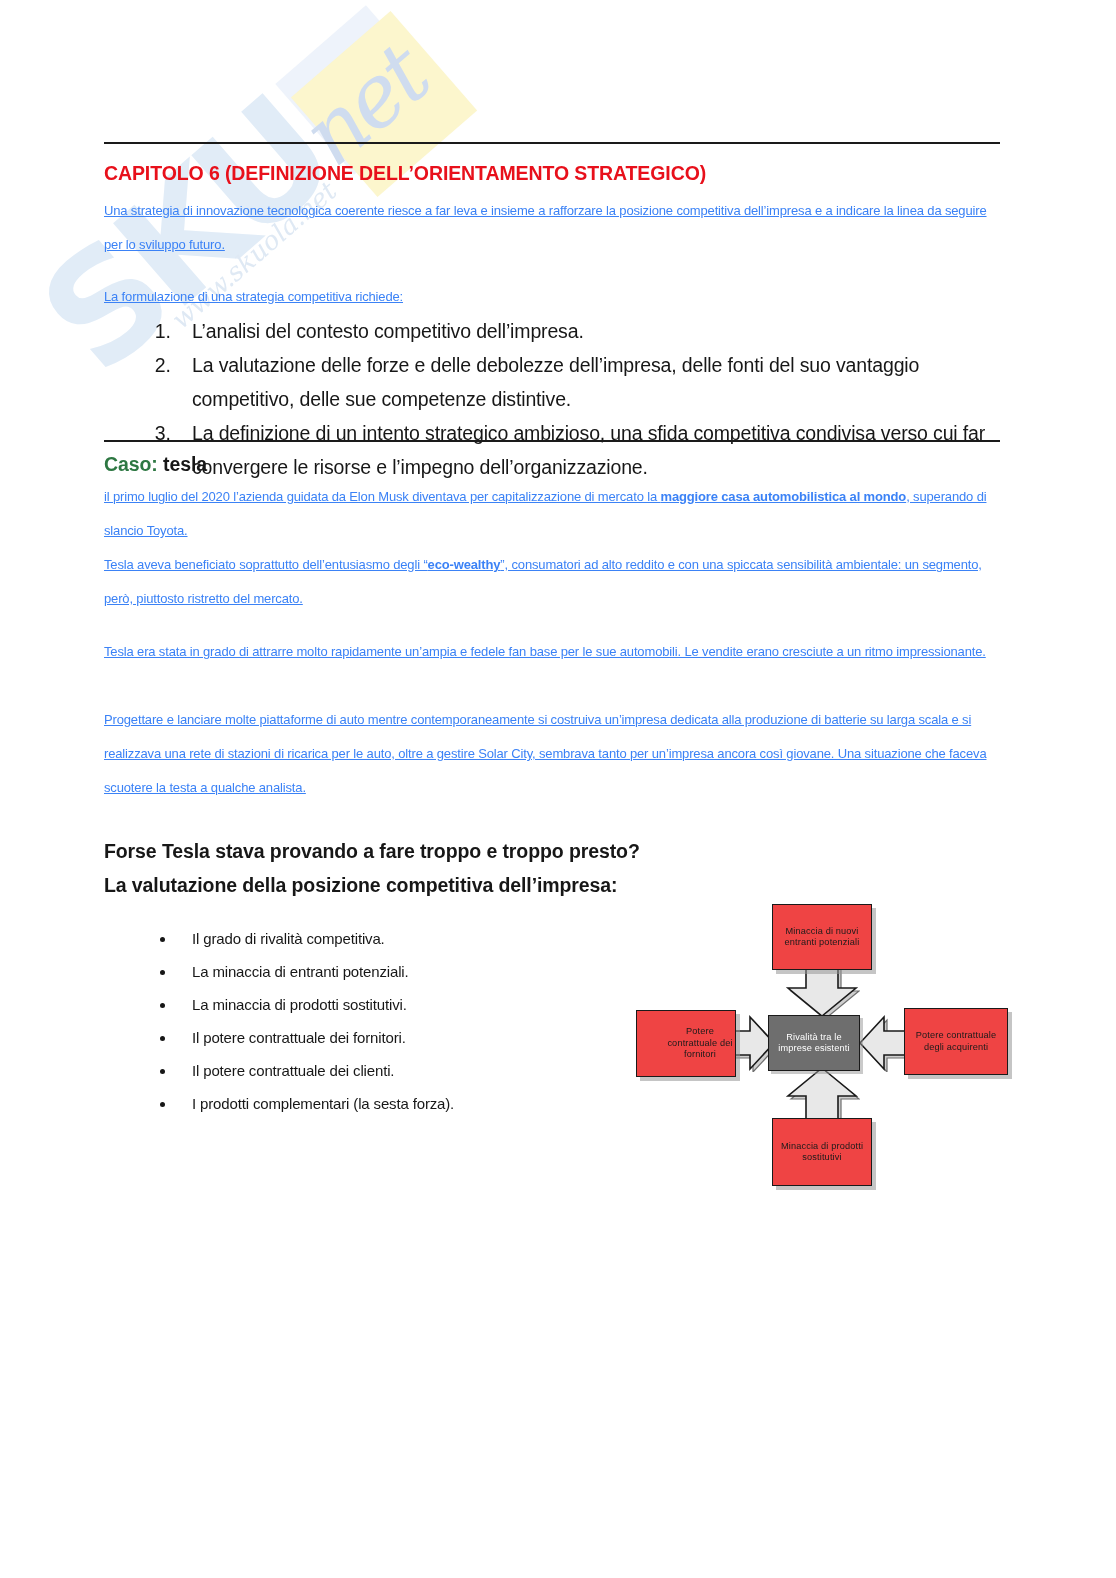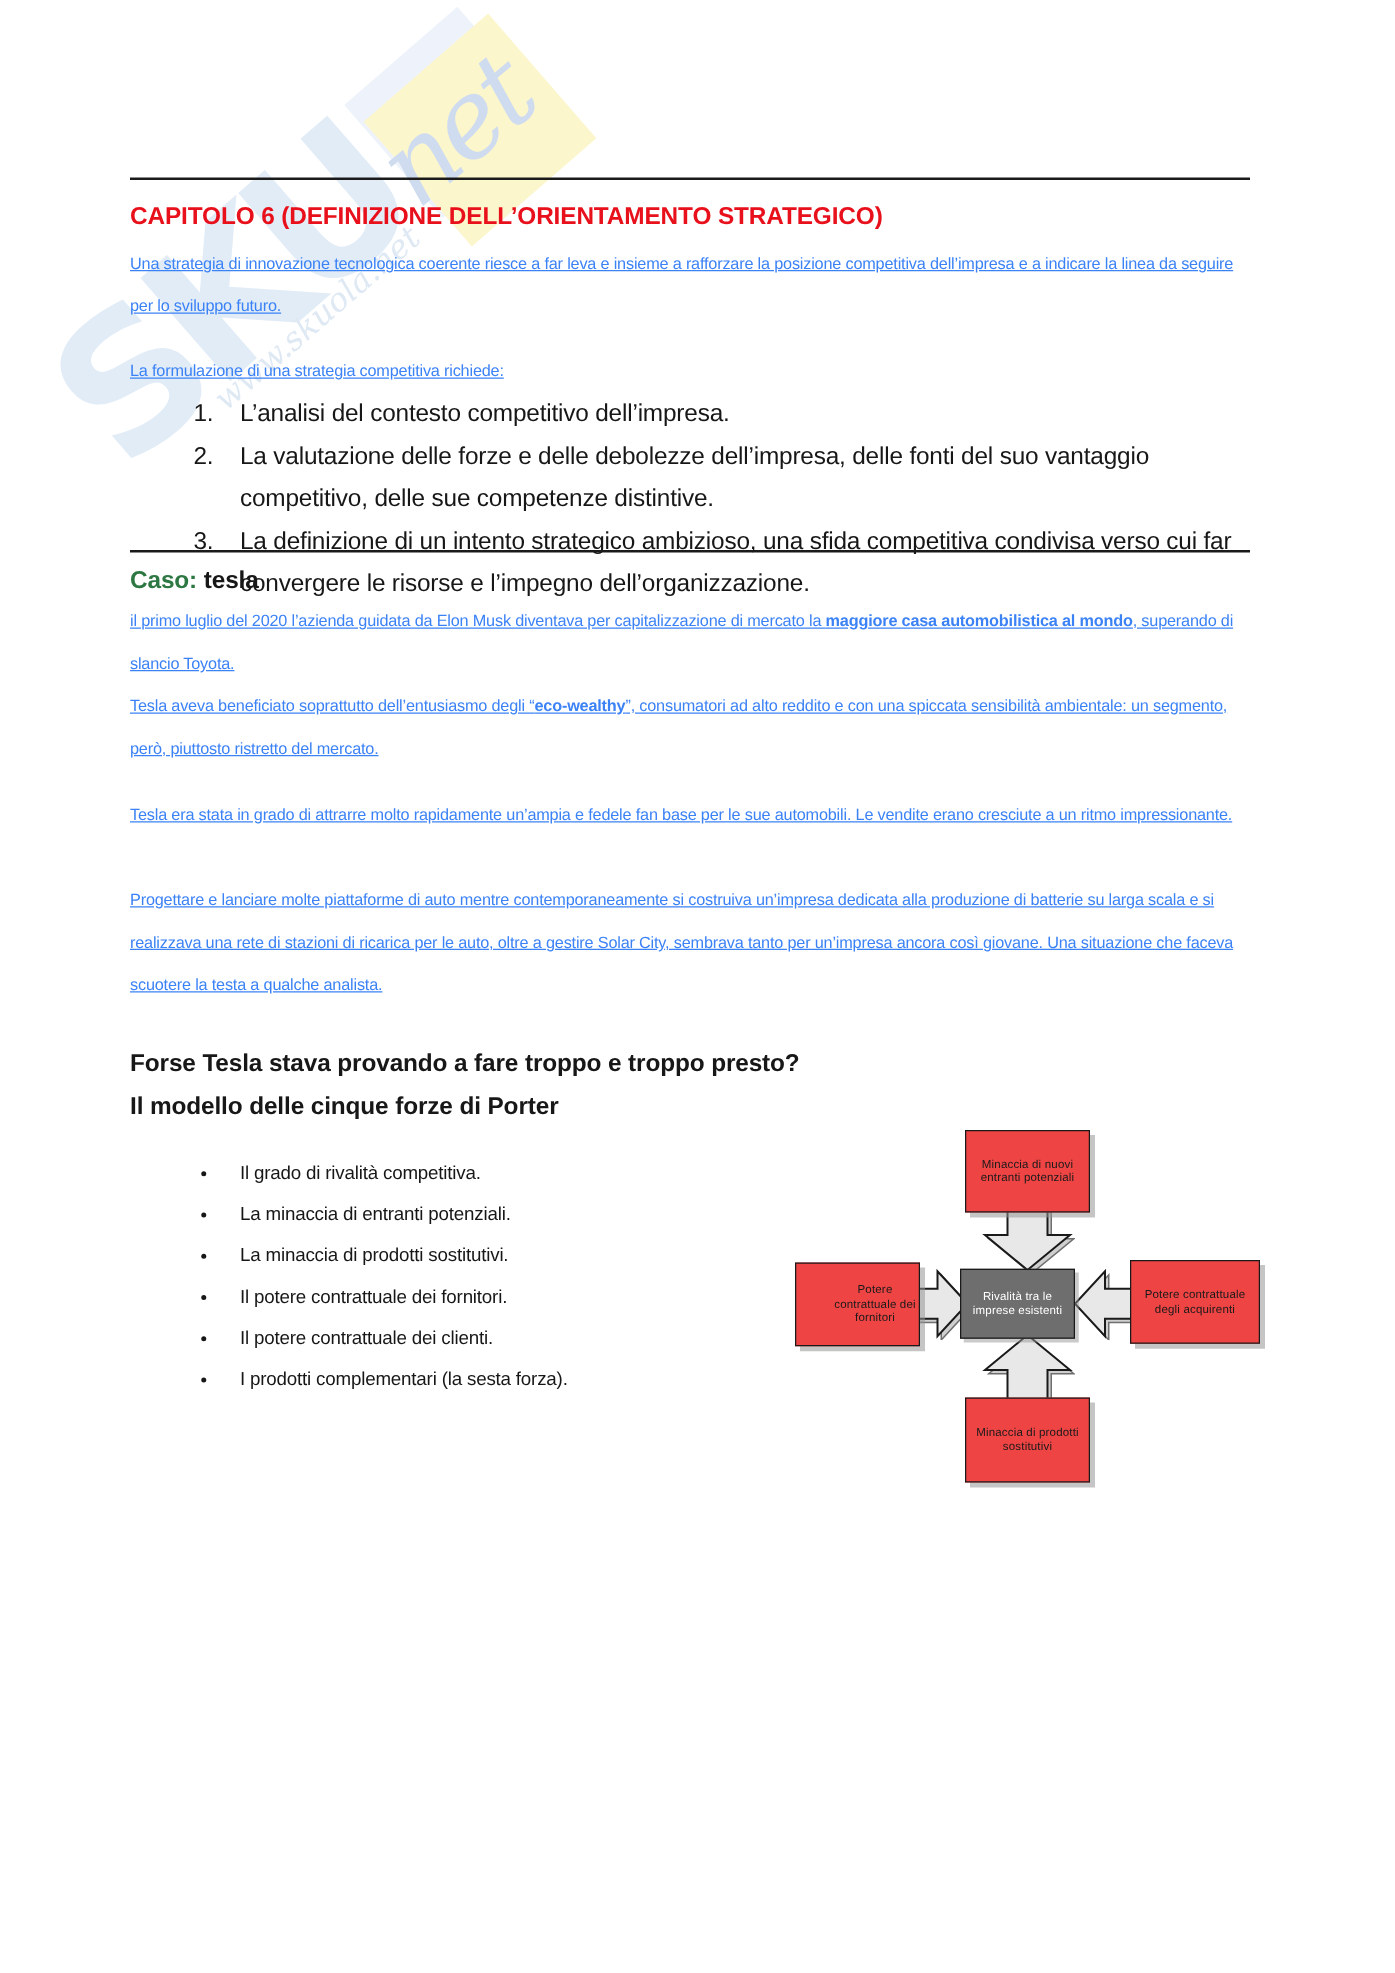--- a/index.html
+++ b/index.html
@@ -267,21 +267,21 @@
   <div id="tesla-block2">
     <div class="para">Tesla era stata in grado di attrarre molto rapidamente un’ampia e fedele fan base per le sue automobili. Le vendite erano cresciute a un ritmo impressionante.</div>
   </div>
 
   <div id="tesla-block3">
     <div class="para">Progettare e lanciare molte piattaforme di auto mentre contemporaneamente si costruiva un’impresa dedicata alla produzione di batterie su larga scala e si realizzava una rete di stazioni di ricarica per le auto, oltre a gestire Solar City, sembrava tanto per un’impresa ancora così giovane. Una situazione che faceva scuotere la testa a qualche analista.</div>
   </div>
 
   <div id="bold-lines">
     <div class="bold-line">Forse Tesla stava provando a fare troppo e troppo presto?</div>
-    <div class="bold-line">Il modello delle cinque forze di Porter</div>
+    <div class="bold-line">La valutazione della posizione competitiva dell’impresa:</div>
   </div>
 
   <ul class="bullet-list">
     <li>Il grado di rivalità competitiva.</li>
     <li>La minaccia di entranti potenziali.</li>
     <li>La minaccia di prodotti sostitutivi.</li>
     <li>Il potere contrattuale dei fornitori.</li>
     <li>Il potere contrattuale dei clienti.</li>
     <li>I prodotti complementari (la sesta forza).</li>
   </ul>

